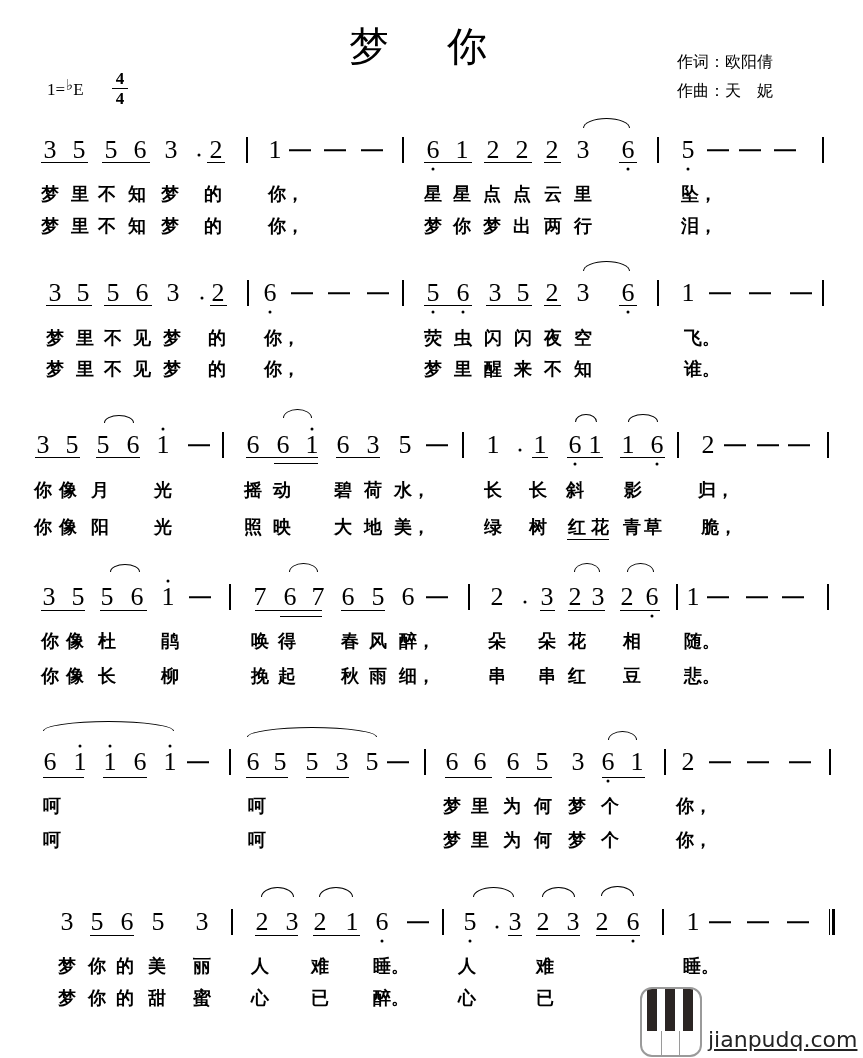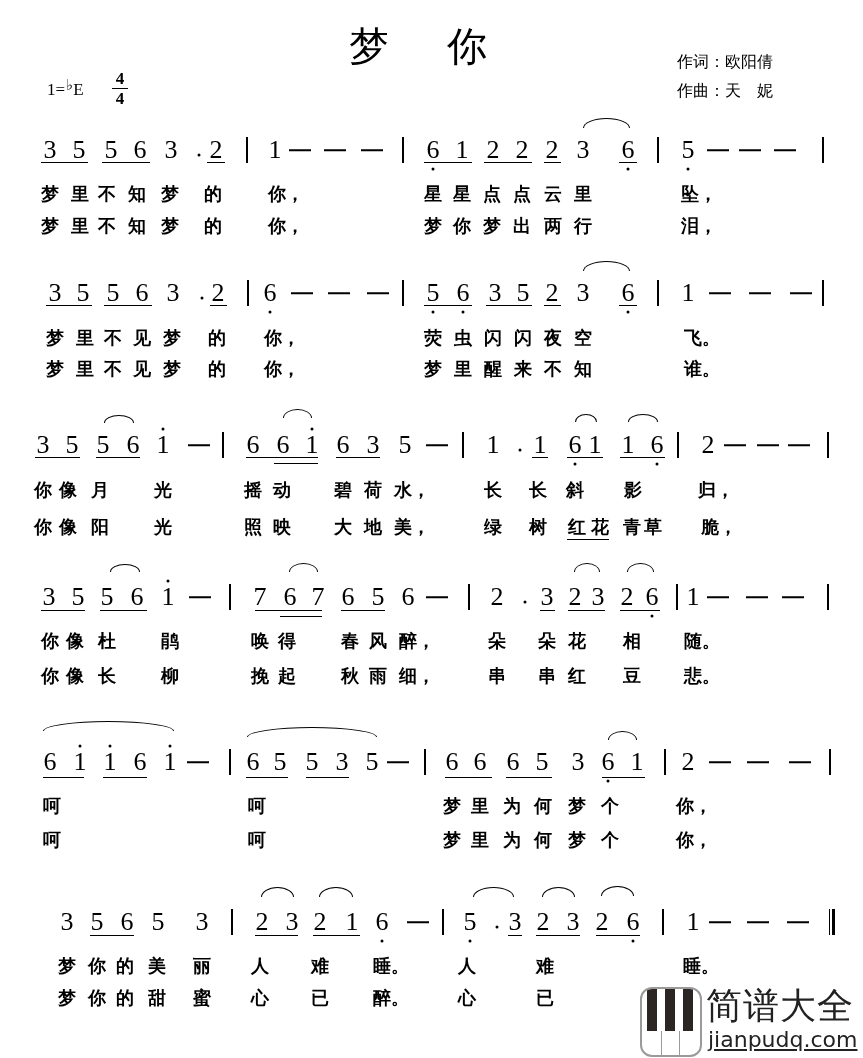--- a/index.html
+++ b/index.html
@@ -449,16 +449,15 @@
     </div>
 
   <div class="logo">
     <div class="logo-icon">
       <div class="bk" style="left:5px"></div>
       <div class="bk" style="left:23px"></div>
       <div class="bk" style="left:41px"></div>
       <div class="wl" style="left:19px"></div>
       <div class="wl" style="left:37px"></div>
     </div>
-    <div class="logo-cn">简谱大全</div>
     <div class="logo-en">jianpudq.com</div>
   </div>
 </div>
 
 </body></html>

